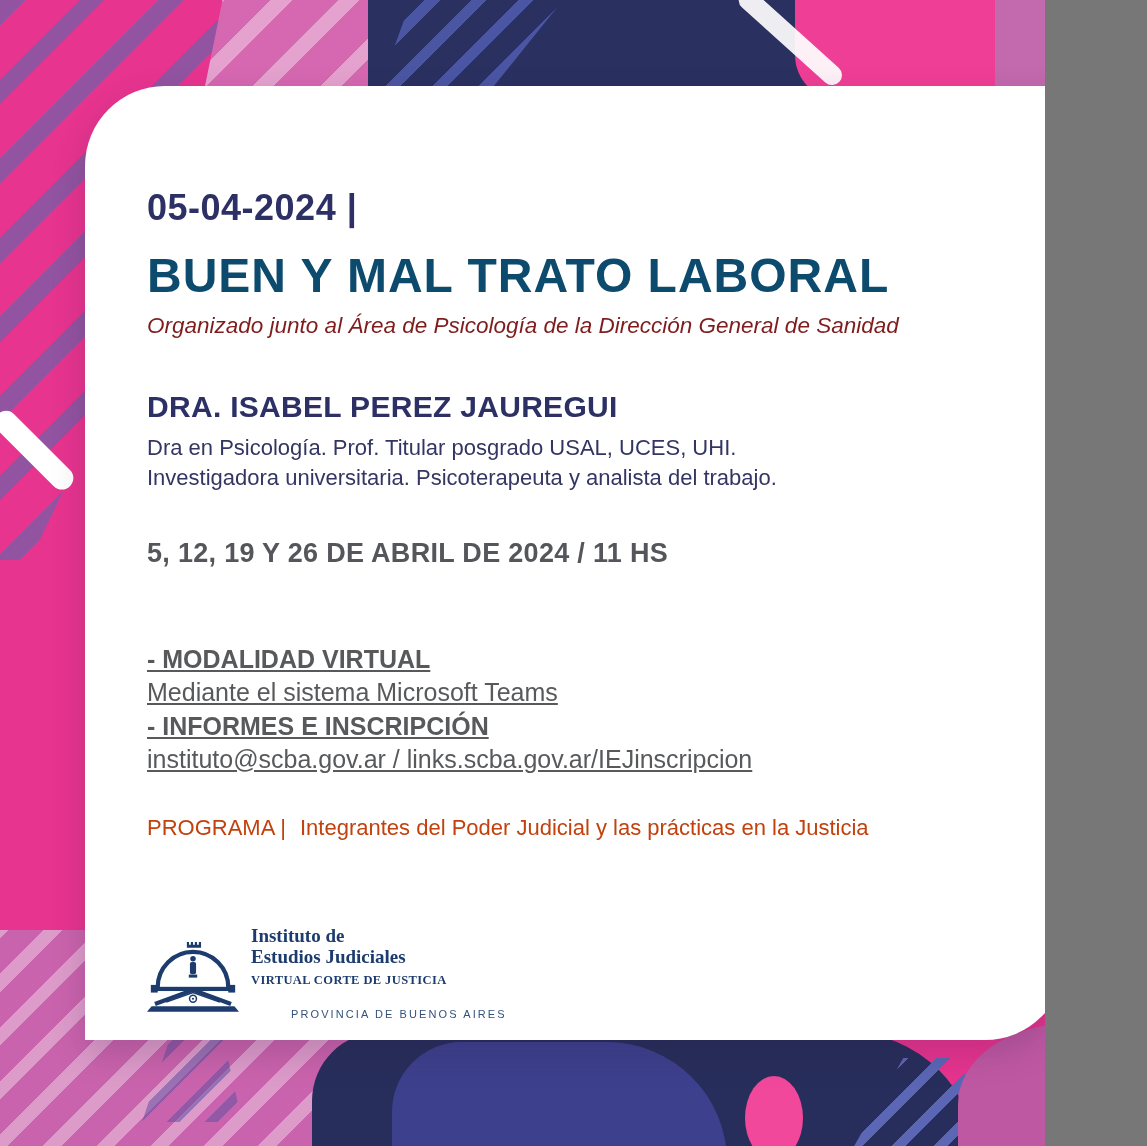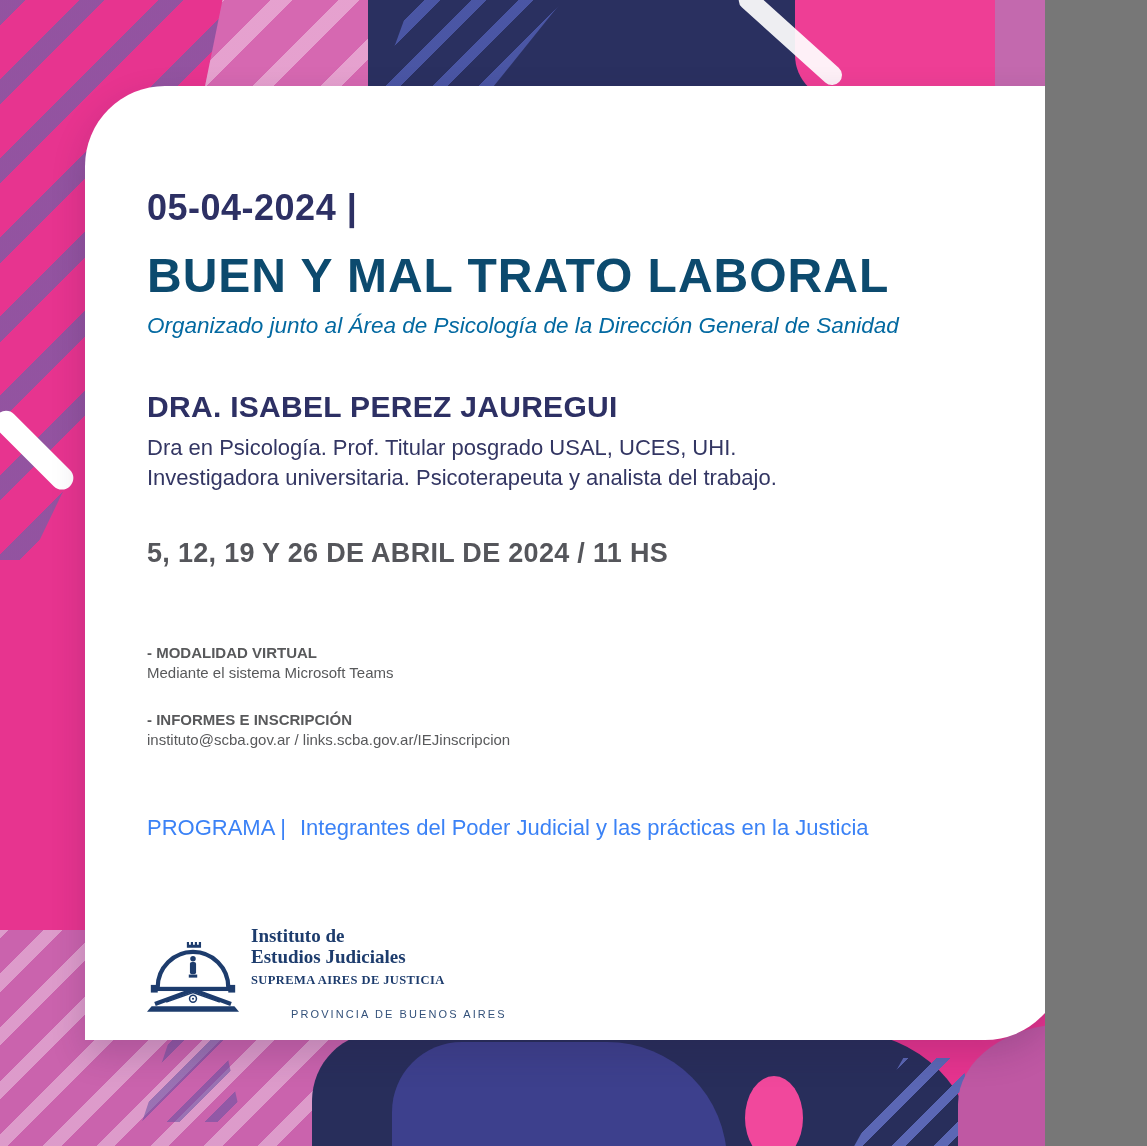--- a/index.html
+++ b/index.html
@@ -98,28 +98,28 @@
   
   .card{
     left:85px;top:86px;width:980px;height:954px;background:#ffffff;
     border-radius:80px 0 80px 0;z-index:10;
     box-shadow:0 14px 34px rgba(40,20,60,.18);
   }
   .card .abs{left:62px;}
 
   .date-line{top:101px;font-size:36px;font-weight:700;color:#2d3064;letter-spacing:.5px;}
   .title{top:150px;font-size:48px;font-weight:800;color:#0c4a6e;letter-spacing:1px;margin-top:12px;}
-  .subtitle{top:227px;font-size:22.5px;font-style:italic;color:#0369a1;}
+  .subtitle{top:227px;font-size:22.5px;font-style:italic;color:#7f1d1d;}
   .speaker-name{top:304px;font-size:30px;font-weight:800;color:#2d3064;letter-spacing:.3px;}
   .speaker-bio{top:347px;font-size:22px;color:#333663;line-height:1.38;}
   .schedule{top:452px;font-size:27px;font-weight:800;color:#55565b;letter-spacing:.3px;text-align:right;}
-  .info-block{font-size:15px;color:#58595b;line-height:1.3;}
+  .info-block{font-size:25px;color:#58595b;line-height:1.3;text-decoration:underline;}
   .info-label{font-weight:700;}
   .modality{top:557px;} .registration{top:624px;}
-  .program{top:729px;font-size:22px;color:#3b82f6;}
+  .program{top:729px;font-size:22px;color:#c2410c;}
   .program .sep-gap{margin-left:14px;}
 
   .logo{top:840px;display:flex;align-items:flex-end;}
   .logo-text{margin-left:12px;color:#1d3c6d;}
   .logo-name{font-family:"Liberation Serif", serif;font-weight:700;font-size:19px;line-height:1.1;}
   .logo-sub{font-family:"Liberation Serif", serif;font-weight:700;font-size:12.5px;letter-spacing:.4px;margin-top:5px;}
   .logo-prov{font-size:11px;letter-spacing:2.1px;color:#33517a;margin-top:20px;padding-left:40px;}
 </style>
 </head>
 <body>
@@ -193,19 +193,19 @@
         <g fill="none" stroke="#1d3c6d">
           <path d="M14 60 A46 46 0 0 1 106 60" stroke-width="5.5"></path>
           <path d="M13 81 L60 63.5 L107 81" stroke-width="5.5" stroke-linecap="square"></path>
           <path d="M25 79.5 L60 67 L95 79.5" stroke-width="2"></path>
           <circle cx="60" cy="75" r="4.5" stroke-width="2"></circle>
         </g>
       </svg>
       <div class="logo-text">
         <div class="logo-name">Instituto de</div>
         <div class="logo-name">Estudios Judiciales</div>
-        <div class="logo-sub">SUPREMA AIRES DE JUSTICIA</div>
+        <div class="logo-sub">VIRTUAL CORTE DE JUSTICIA</div>
         <div class="logo-prov">PROVINCIA DE BUENOS AIRES</div>
       </div>
     </div>
 
   </div>
 </div>
 
 </body></html>

